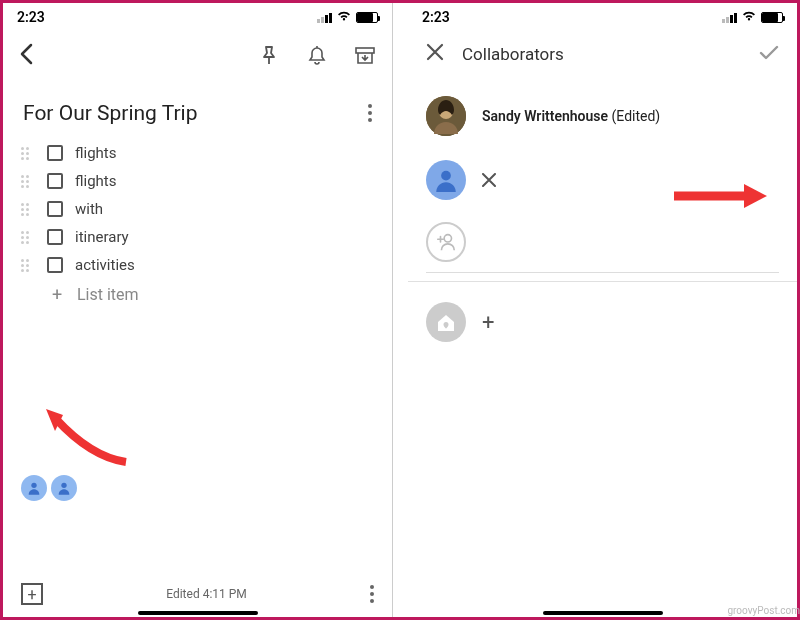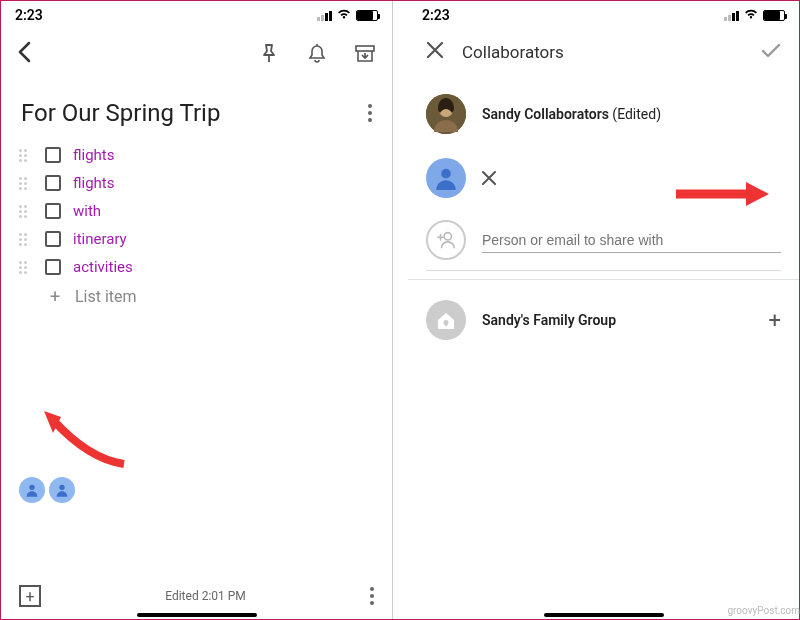--- a/index.html
+++ b/index.html
@@ -8,21 +8,21 @@
     background: #fff;
     width: 800px;
     height: 620px;
     position: relative;
     overflow: hidden;
   }
   .container {
     display: flex;
     width: 100%;
     height: 100%;
-    border: 1px solid #be185d;
+    border: 3px solid #be185d;
     gap: 15px;
   }
   .pane {
     flex: 1;
     display: flex;
     flex-direction: column;
     position: relative;
     background: #fff;
   }
   .pane-left { border-right: 1px solid #ccc; }
@@ -47,29 +47,29 @@
   }
   .battery::after{content:'';position:absolute;right:-3px;top:3px;width:2px;height:5px;background:#000;border-radius:0 1px 1px 0;}
   .battery i{display:block;height:100%;width:80%;background:#000;border-radius:1px;}
   .topbar {
     display:flex; align-items:center; justify-content:space-between; padding: 14px 16px 10px;
   }
   .topbar-icons { display:flex; gap:26px; align-items:center; }
   .icon-btn { width:22px; height:22px; display:flex; align-items:center; justify-content:center; color:#555; }
   .back-chevron { font-size:26px; color:#333; }
   .note-header { display:flex; align-items:center; justify-content:space-between; padding: 20px 20px 10px; }
-  .note-title { font-size:24px; font-weight:400; color:#222; }
+  .note-title { font-size:21px; font-weight:400; color:#222; }
   .menu-dots { font-size:18px; color:#666; letter-spacing:0; line-height:4px; display:flex; flex-direction:column; gap:3px;}
   .menu-dots span{width:4px;height:4px;background:#666;border-radius:50%;}
   .checklist { padding: 4px 18px; }
   .check-row { display:flex; align-items:center; gap:12px; padding:5px 0; }
   .drag-handle { width:14px; display:grid; grid-template-columns:repeat(2,3px); grid-template-rows:repeat(3,3px); gap:2px;}
   .drag-handle i{background:#ccc;border-radius:50%;}
   .checkbox { width:16px;height:16px;border:2px solid #555;border-radius:2px; flex-shrink:0;}
-  .check-label { font-size:15px; color:#a21caf; }
+  .check-label { font-size:15px; color:#404040; }
   .add-row { display:flex; align-items:center; gap:12px; padding:5px 0 5px 28px; color:#888;}
   .plus-sm{font-size:18px;color:#888;width:16px;text-align:center;}
   .collab-avatars { display:flex; gap:4px; padding: 6px 18px; margin-top:auto; margin-bottom: 110px;}
   .avatar-sm{width:26px;height:26px;border-radius:50%;background:#8fb8f0;display:flex;align-items:center;justify-content:center;position:relative;}
   .avatar-sm svg{width:16px;height:16px;}
   .bottom-bar{position:absolute;bottom:12px;left:0;right:0;padding:0 18px;display:flex;align-items:center;justify-content:space-between;}
   .add-box{width:22px;height:22px;border:2px solid #555;display:flex;align-items:center;justify-content:center;font-size:16px;color:#555;}
   .edited{font-size:12px;color:#666;text-align:center;flex:1;}
   .home-indicator{position:absolute;bottom:2px;left:50%;transform:translateX(-50%);width:120px;height:4px;background:#000;border-radius:2px;}
   
@@ -229,21 +229,21 @@
       </span>
       <span class="avatar-sm">
         <svg viewBox="0 0 24 24">
             <circle cx="12" cy="8" r="4" fill="#3b6fc9"></circle>
             <path d="M4 22c0-4.4 3.6-8 8-8s8 3.6 8 8" fill="#3b6fc9"></path>
           </svg>
       </span>
     </div>
     <div class="bottom-bar">
       <span class="add-box">+</span>
-      <span class="edited">Edited 2:01 PM</span>
+      <span class="edited">Edited 4:11 PM</span>
       <div class="menu-dots">
           <span></span>
           <span></span>
           <span></span>
         </div>
     </div>
     <svg class="arrow arrow-left" width="90" height="60" viewBox="0 0 90 60">
       <path d="M85 55 Q 50 50 15 12" stroke="#e33" stroke-width="8" fill="none"></path>
       <path d="M5 2 L22 8 L14 24 Z" fill="#e33"></path>
     </svg>
@@ -287,21 +287,21 @@
       <div class="collab-row">
         <span class="avatar-md avatar-photo">
           <svg width="40" height="40" viewBox="0 0 40 40">
               <circle cx="20" cy="20" r="20" fill="#6b5a3a"></circle>
               <circle cx="20" cy="16" r="7" fill="#c9a878"></circle>
               <path d="M8 38c0-7 5-12 12-12s12 5 12 12" fill="#8a6d4b"></path>
               <path d="M12 14c0-6 4-10 8-10s8 4 8 10c0 2-1 4-2 5-2-3-4-4-6-4s-4 1-6 4c-1-1-2-3-2-5z" fill="#2a1f12"></path>
             </svg>
         </span>
         <span class="collab-name">
-          <span>Sandy Collaborators</span> <span class="owner-tag">(Edited)</span>
+          <span>Sandy Writtenhouse</span> <span class="owner-tag">(Edited)</span>
         </span>
       </div>
       <div class="collab-row">
         <span class="avatar-md avatar-blue">
           <svg width="26" height="26" viewBox="0 0 24 24">
               <circle cx="12" cy="8" r="4.5" fill="#3b6fc9"></circle>
               <path d="M3 23c0-5 4-9 9-9s9 4 9 9" fill="#3b6fc9"></path>
             </svg>
         </span>
         <span class="remove-x">
@@ -311,31 +311,29 @@
         </span>
       </div>
       <div class="input-row">
         <span class="avatar-md avatar-gray">
           <svg width="22" height="22" viewBox="0 0 24 24">
               <circle cx="14" cy="8" r="4" fill="none" stroke="#bbb" stroke-width="1.8"></circle>
               <path d="M7 21c0-4 3-7 7-7s7 3 7 7" fill="none" stroke="#bbb" stroke-width="1.8"></path>
               <path d="M3 9h6M6 6v6" stroke="#bbb" stroke-width="1.8" stroke-linecap="round"></path>
             </svg>
         </span>
-        <input class="share-input" placeholder="Person or email to share with" style="">
       </div>
       <div class="divider"></div>
       <div class="collab-row">
         <span class="avatar-md avatar-house">
           <svg width="24" height="24" viewBox="0 0 24 24">
               <path d="M4 12l8-7 8 7v9H4z" fill="#fff"></path>
               <path d="M12 12a2.5 2.5 0 00-2.5 2.5c0 2 2.5 4 2.5 4s2.5-2 2.5-4A2.5 2.5 0 0012 12z" fill="#ccc"></path>
             </svg>
         </span>
-        <span class="collab-name">Sandy's Family Group</span>
         <span class="add-plus">+</span>
       </div>
     </div>
     <svg class="arrow arrow-right" width="100" height="30" viewBox="0 0 100 30">
       <path d="M5 15 L80 15" stroke="#e33" stroke-width="9"></path>
       <path d="M75 3 L98 15 L75 27 Z" fill="#e33"></path>
     </svg>
     <div class="home-indicator"></div>
   </div>
 </div>

